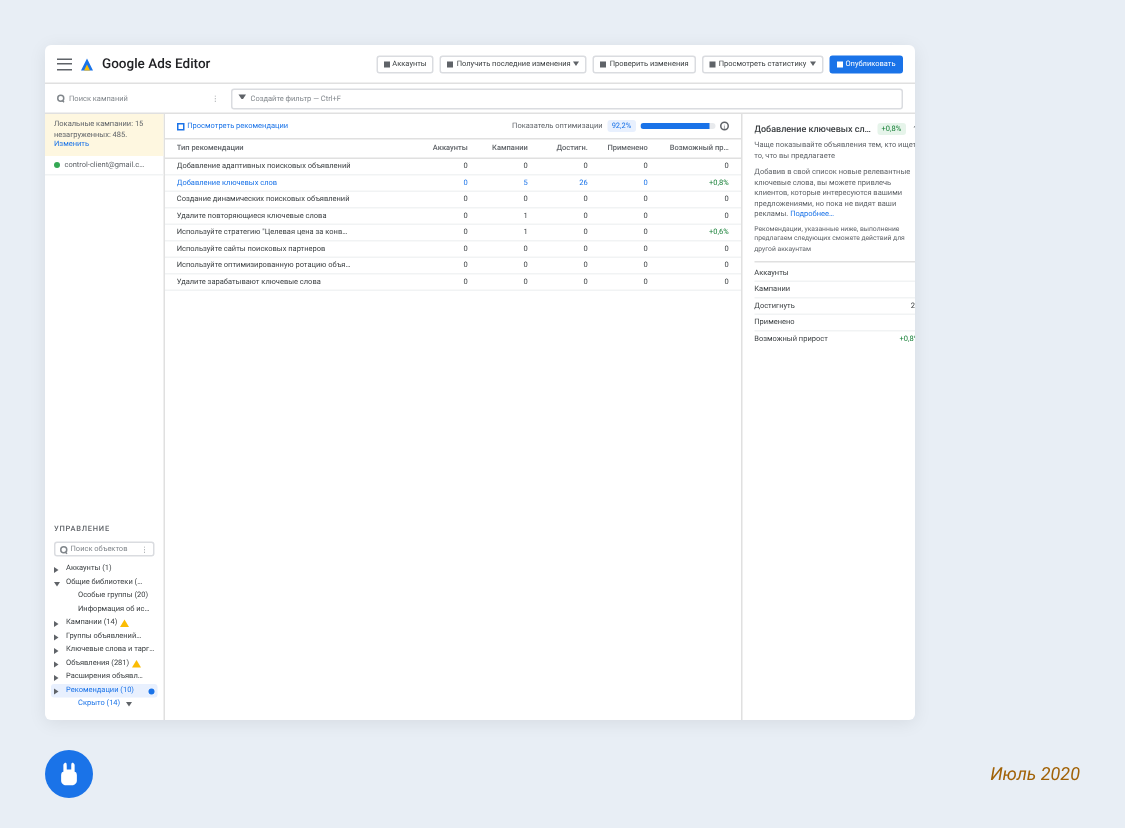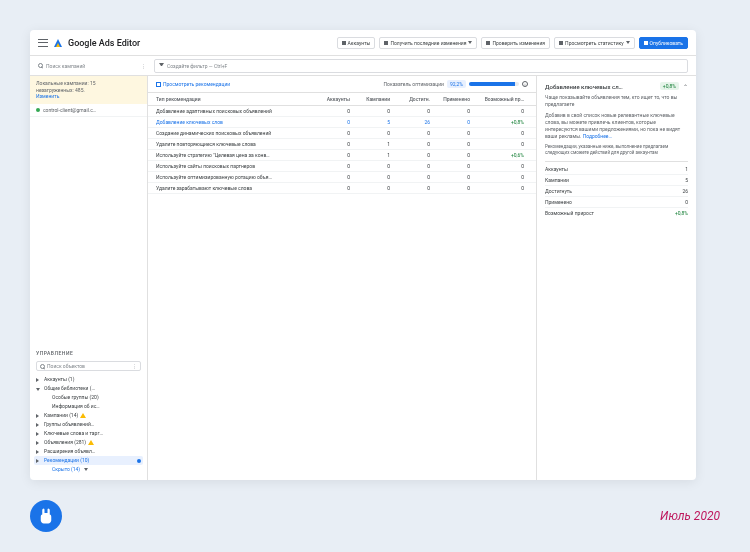--- a/index.html
+++ b/index.html
@@ -1,17 +1,17 @@
 <!DOCTYPE html>
 <html><head>
 <meta charset="utf-8">
 <style>
 * { margin:0; padding:0; box-sizing:border-box; font-family:-apple-system,BlinkMacSystemFont,"Segoe UI",Roboto,Arial,sans-serif; }
 body { background:#e8eef5; width:750px; height:552px; position:relative; }
-.frame { position:absolute; left:30px; top:30px; width:666px; height:450px; background:#fff; border-radius:4px; box-shadow:0 2px 12px rgba(0,0,0,0.08); overflow:hidden; display:flex; flex-direction:column; }
+.frame { position:absolute; left:30px; top:30px; width:580px; height:450px; background:#fff; border-radius:4px; box-shadow:0 2px 12px rgba(0,0,0,0.08); overflow:hidden; display:flex; flex-direction:column; }
 .topbar { height:26px; display:flex; align-items:center; padding:0 8px; border-bottom:1px solid #e0e0e0; gap:6px; }
 .menu-icon { width:10px; height:8px; display:flex; flex-direction:column; justify-content:space-between; cursor:pointer; }
 .menu-icon span { height:1px; background:#5f6368; }
 .logo-tri { width:0; height:0; border-left:4px solid transparent; border-right:4px solid transparent; border-bottom:8px solid #1a73e8; }
 .logo-tri::after { content:""; display:block; width:0; height:0; border-left:2px solid transparent; border-right:2px solid transparent; border-bottom:4px solid #fbbc04; position:relative; left:-2px; top:4px; }
 .app-title { font-size:9px; font-weight:500; color:#202124; flex:0 0 auto; }
 .top-actions { margin-left:auto; display:flex; gap:4px; }
 .top-btn { font-size:5px; color:#3c4043; padding:2px 4px; border:1px solid #dadce0; border-radius:2px; display:flex; align-items:center; gap:2px; cursor:pointer; white-space:nowrap; }
 .top-btn.primary { background:#1a73e8; color:#fff; border-color:#1a73e8; }
 .mini-icon { width:4px; height:4px; display:inline-block; }
@@ -59,21 +59,21 @@
 .rightcol { width:160px; border-left:1px solid #e0e0e0; padding:6px 8px; font-size:5px; color:#3c4043; }
 .right-head { display:flex; align-items:center; gap:4px; margin-bottom:4px; }
 .right-title { font-weight:500; font-size:6px; overflow:hidden; text-overflow:ellipsis; white-space:nowrap; flex:1; }
 .right-badge { background:#e6f4ea; color:#188038; padding:1px 3px; border-radius:2px; font-size:5px; }
 .right-text { color:#5f6368; line-height:1.4; margin-bottom:4px; }
 .right-text a { color:#1a73e8; }
 .stat-row { display:flex; justify-content:space-between; padding:2px 0; border-top:1px solid #f1f3f4; }
 .stat-row:first-of-type { border-top:1px solid #e0e0e0; margin-top:4px; padding-top:4px; }
 .footer { position:absolute; bottom:20px; left:30px; right:30px; display:flex; align-items:center; justify-content:space-between; }
 .llama { width:32px; height:32px; border-radius:50%; background:#1a73e8; display:flex; align-items:center; justify-content:center; color:#fff; font-size:16px; }
-.date-label { color:#be185d; font-size:12px; font-style:italic;text-align:right; }
+.date-label { color:#a16207; font-size:12px; font-style:italic;text-align:right; }
 </style>
 </head>
 <body>
 
 <div class="frame">
   <div class="topbar">
     <div class="menu-icon">
         <span></span>
         <span></span>
         <span></span>

